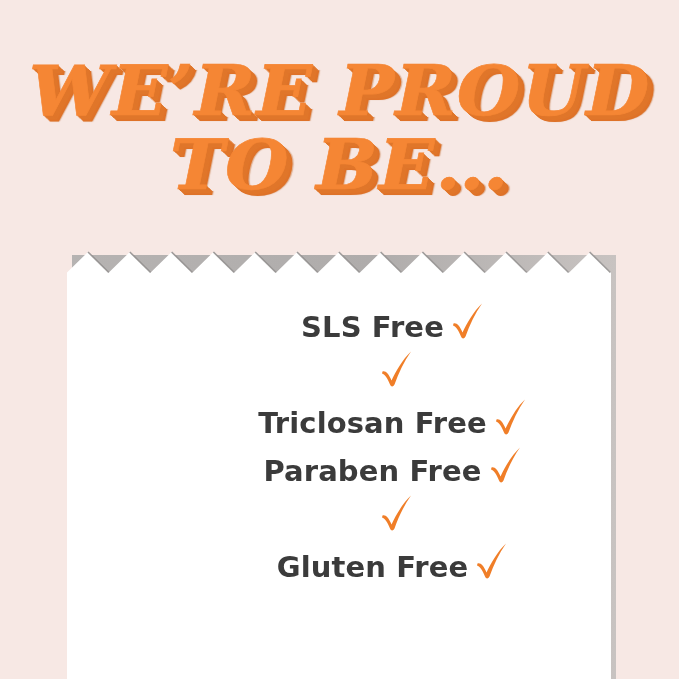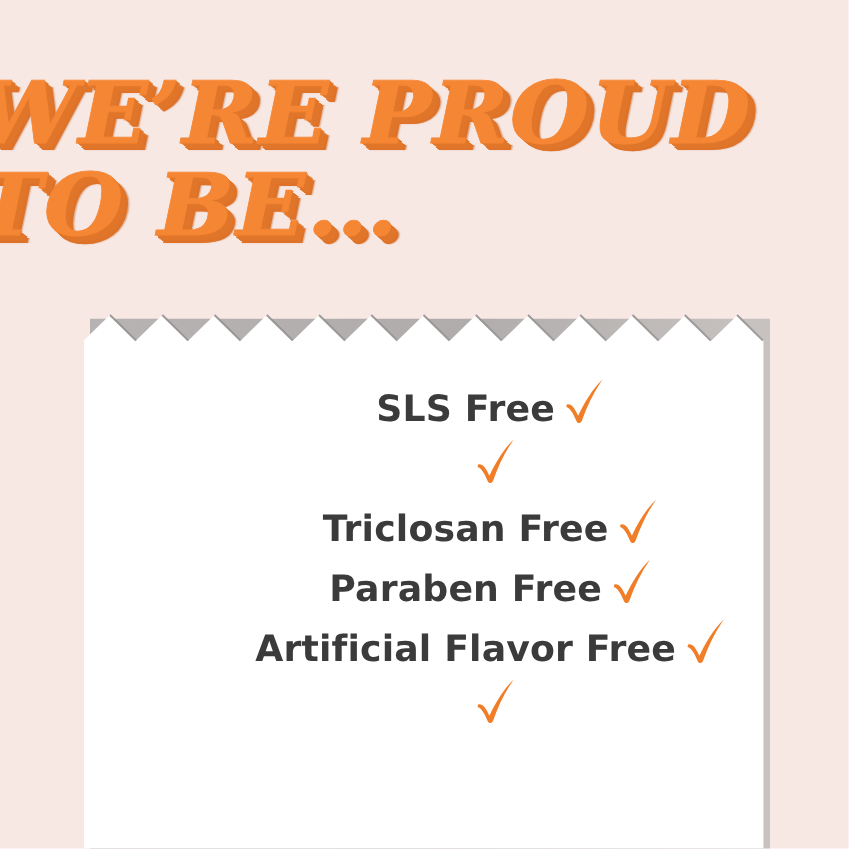--- a/index.html
+++ b/index.html
@@ -20,21 +20,21 @@
     background: #F7E8E4;
     overflow: hidden;
   }
 
   
   .headline {
     position: absolute;
     left: 0;
     top: 58px;
     width: 679px;
-    text-align: left;
+    text-align: center;
     user-select: none;
   }
   .headline-line {
     display: block;
     font-family: "DejaVu Serif", serif;
     font-weight: bold;
     font-style: italic;
     color: #F58634;
     letter-spacing: 0.012em;
     line-height: 0.95;
@@ -234,32 +234,32 @@
         <span class="claim-check">
           <svg viewBox="0 0 34 40">
             <path d="M2.5 22.5 C5.5 21.5 8.5 24.5 11.5 31.5 C16 22 22.5 10.5 31 2.5
                      C24 12.5 18.5 24 14.5 35.5 C13.2 38.2 11.0 38.0 10.0 35.5
                      C7.5 29.5 5.0 25.5 2.0 24.6 Z" fill="#F07E28"></path>
           </svg>
         </span>
       </div>
 
       <div class="claim-row">
-        <span class="claim-label">Artificial Flavor Free</span>
-        <span class="claim-check">
-          <svg viewBox="0 0 34 40">
-            <path d="M2.5 22.5 C5.5 21.5 8.5 24.5 11.5 31.5 C16 22 22.5 10.5 31 2.5
-                     C24 12.5 18.5 24 14.5 35.5 C13.2 38.2 11.0 38.0 10.0 35.5
-                     C7.5 29.5 5.0 25.5 2.0 24.6 Z" fill="#F07E28"></path>
-          </svg>
-        </span>
-      </div>
-
-
-      <div class="claim-row">
+        <span class="claim-check">
+          <svg viewBox="0 0 34 40">
+            <path d="M2.5 22.5 C5.5 21.5 8.5 24.5 11.5 31.5 C16 22 22.5 10.5 31 2.5
+                     C24 12.5 18.5 24 14.5 35.5 C13.2 38.2 11.0 38.0 10.0 35.5
+                     C7.5 29.5 5.0 25.5 2.0 24.6 Z" fill="#F07E28"></path>
+          </svg>
+        </span>
+      </div>
+
+
+      <div class="claim-row">
+        <span class="claim-label">Gluten Free</span>
         <span class="claim-check">
           <svg viewBox="0 0 34 40">
             <path d="M2.5 22.5 C5.5 21.5 8.5 24.5 11.5 31.5 C16 22 22.5 10.5 31 2.5
                      C24 12.5 18.5 24 14.5 35.5 C13.2 38.2 11.0 38.0 10.0 35.5
                      C7.5 29.5 5.0 25.5 2.0 24.6 Z" fill="#F07E28"></path>
           </svg>
         </span>
       </div>
 
     </div>

